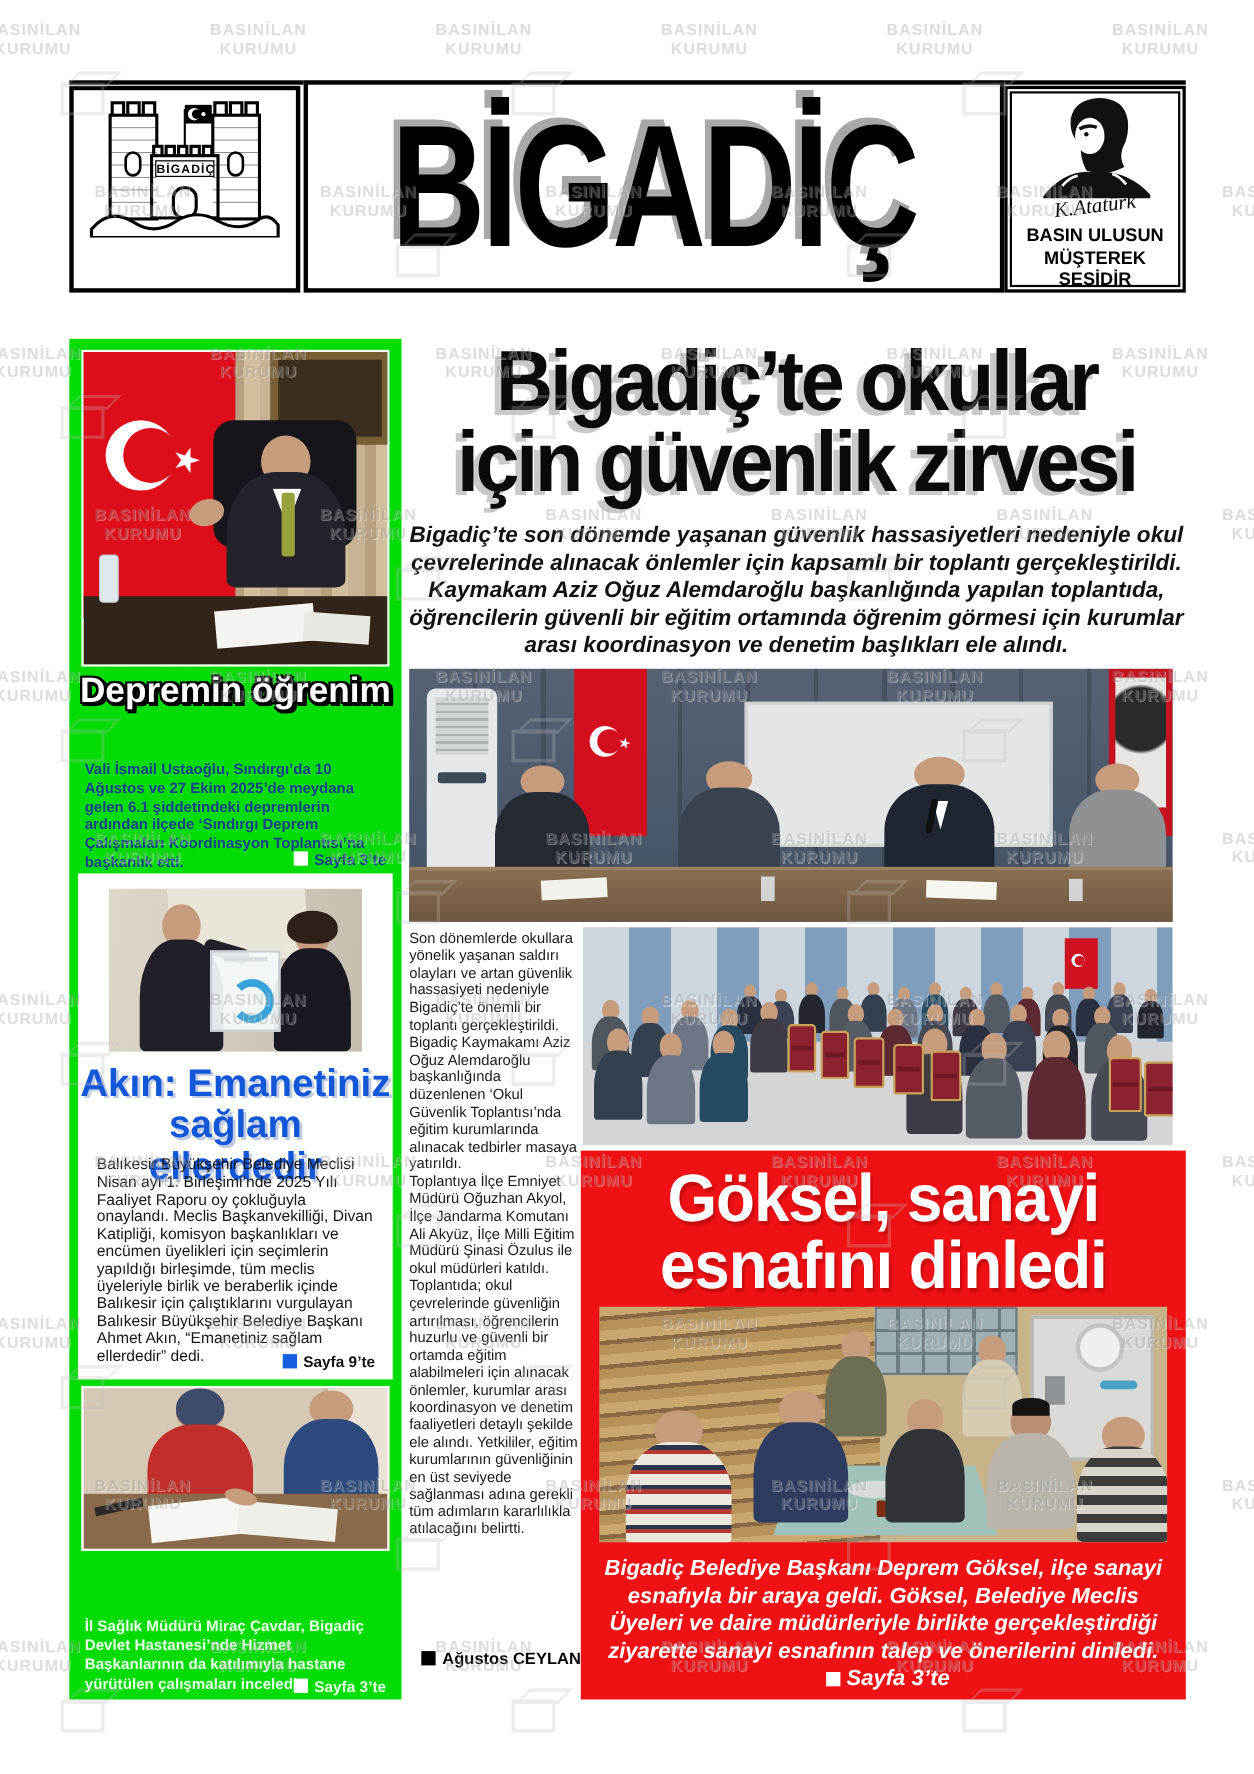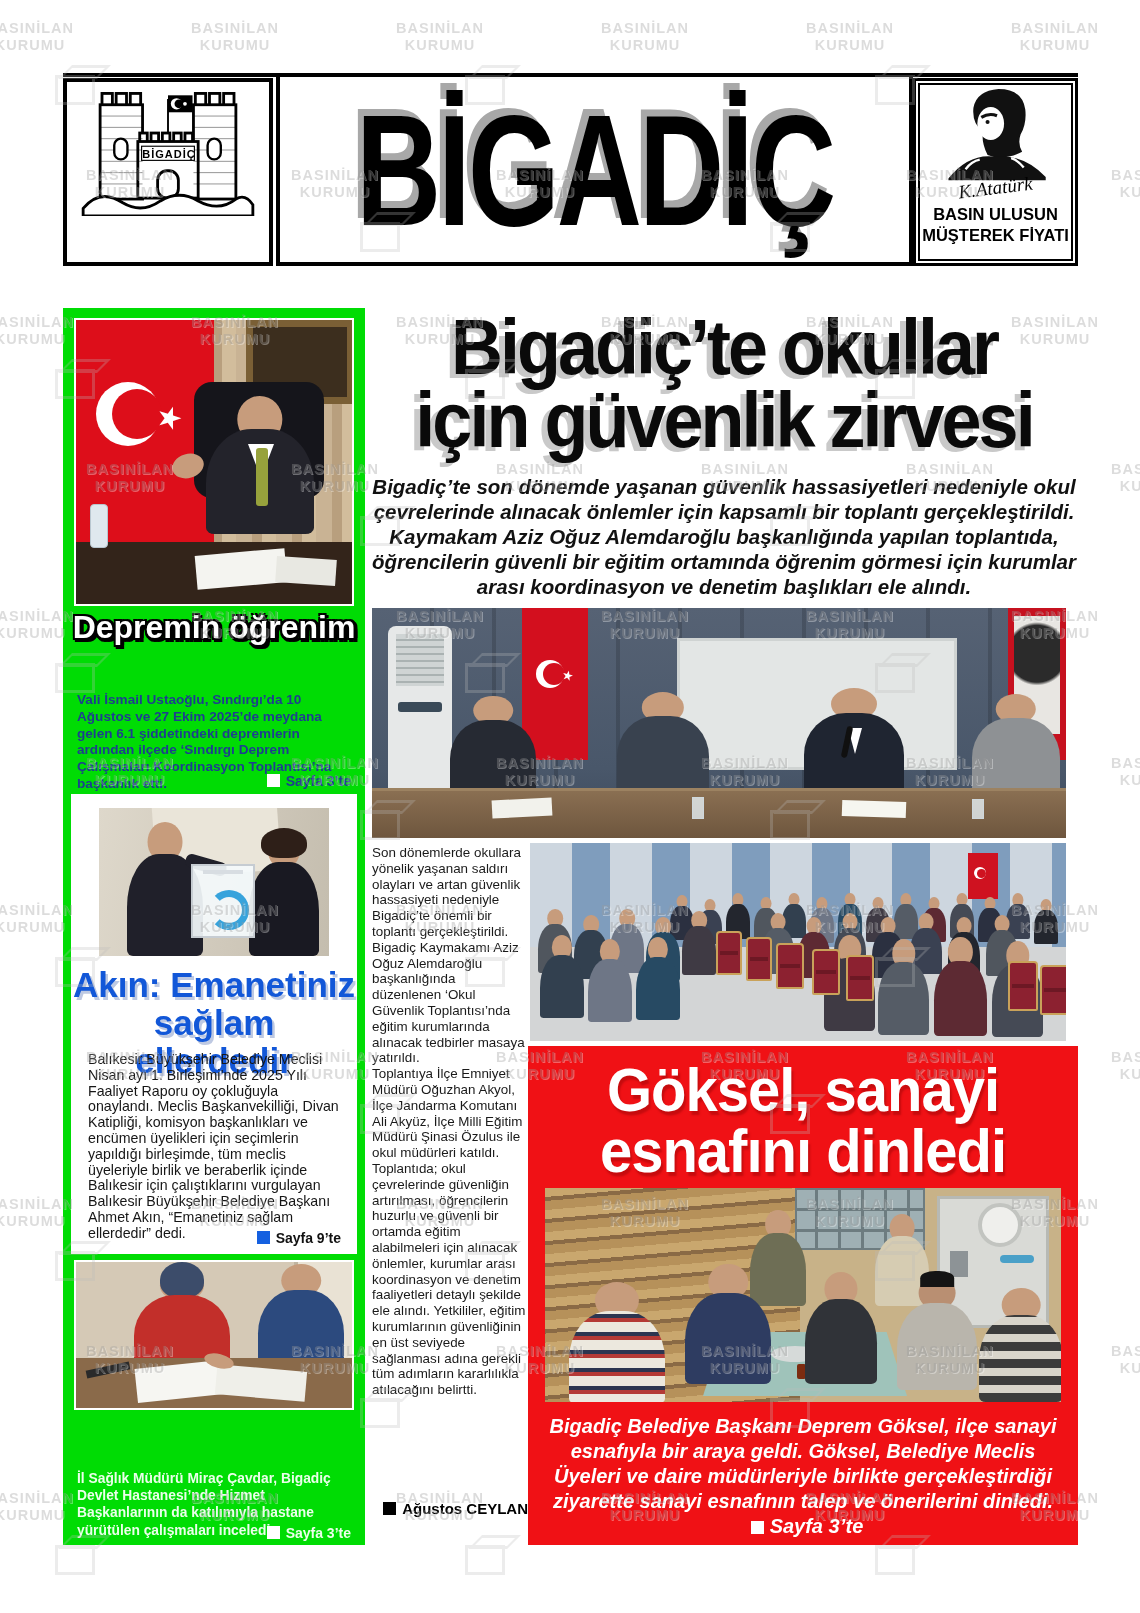--- a/index.html
+++ b/index.html
@@ -118,21 +118,21 @@
       <svg class="a" style="left:22px;top:0px;" width="110" height="96" viewBox="0 0 140 120">
         <path d="M40,28 Q44,6 72,4 Q102,4 106,30 Q108,48 100,62 Q96,74 102,84 Q78,96 58,88 Q50,72 52,58 Q38,48 40,28Z" fill="#111"></path>
         <ellipse cx="62" cy="48" rx="17" ry="21" fill="#fff"></ellipse>
         <path d="M50,40 q10,-6 20,-2" stroke="#111" stroke-width="4" fill="none"></path>
         <circle cx="58" cy="46" r="2.6" fill="#111"></circle>
         <path d="M8,118 Q34,86 66,90 Q104,86 132,116 L132,120 L8,120 Z" fill="#111"></path>
         <path d="M30,106 q8,-10 18,-12 M104,104 q-8,-10 -16,-12" stroke="#fff" stroke-width="3" fill="none"></path>
       </svg>
       <div class="a ata-sig" style="left:0;right:0;top:92px;text-align:center;">K.Atatürk</div>
       <div class="a ata-line" style="left:0;right:0;top:120px;">BASIN ULUSUN</div>
-      <div class="a ata-line" style="left:0;right:0;top:141px;">MÜŞTEREK FİYATI</div>
+      <div class="a ata-line" style="left:0;right:0;top:141px;">MÜŞTEREK SESİDİR</div>
     </div>
   </div>
 
 
   <div class="a" style="left:63px;top:308px;width:302px;height:1237px;background:#00dc04;">
 
     <div class="a" style="left:11px;top:10px;width:280px;height:288px;overflow:hidden;border:2px solid #fff;box-sizing:border-box;background:repeating-linear-gradient(90deg,#c9b394 0 16px,#b89f7e 16px 26px,#d2bd9c 26px 40px);">
       <div class="a" style="left:170px;top:0;width:108px;height:84px;background:#3c2e1e;border:7px solid #7a5f35;box-sizing:border-box;"></div>
       <div class="a" style="left:-12px;top:-10px;width:150px;height:252px;background:#dd0e1a;">
         <span class="a" style="left:32px;top:72px;width:64px;height:64px;border-radius:50%;background:#fff;"></span>

